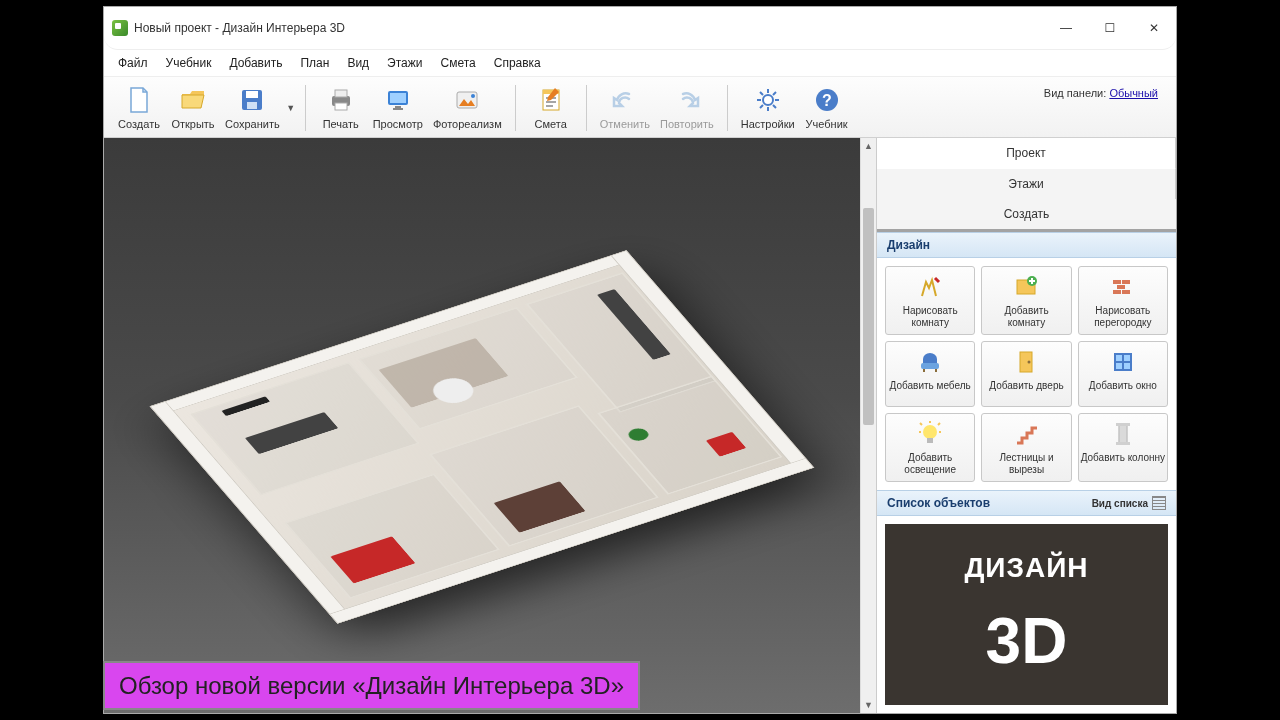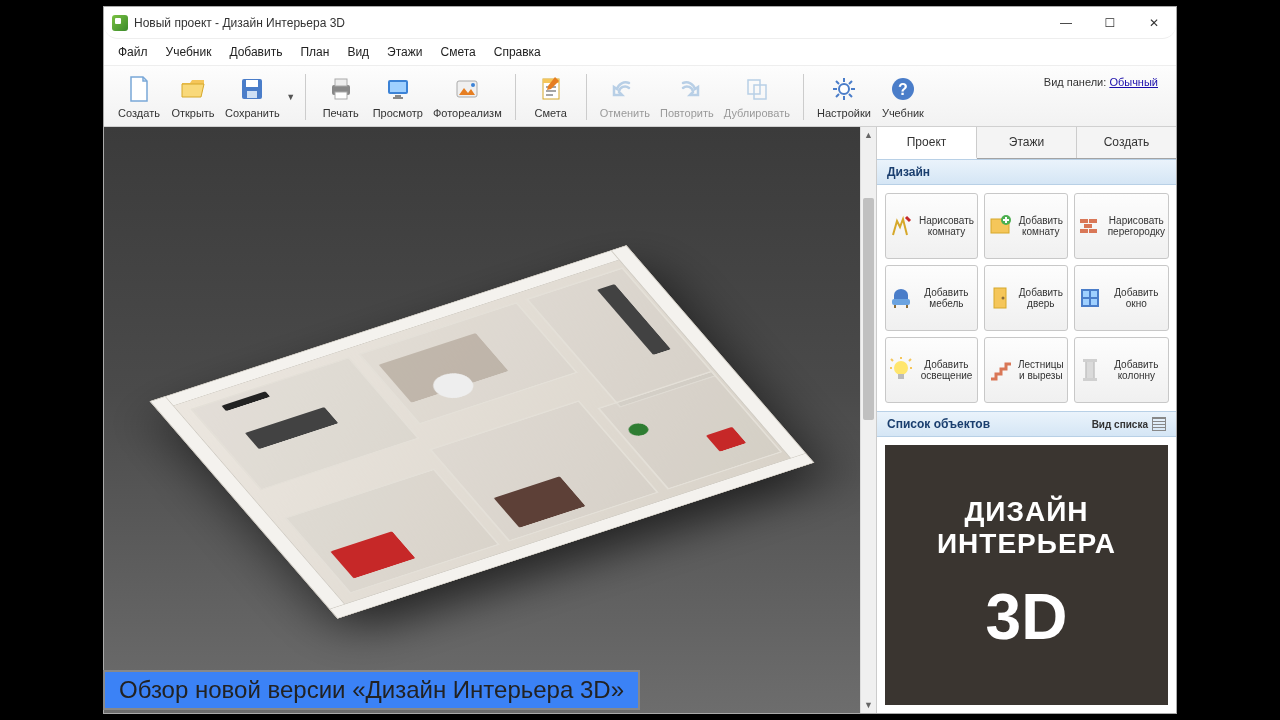--- a/index.html
+++ b/index.html
@@ -17,21 +17,21 @@
   left: 103px;
   top: 6px;
   width: 1074px;
   height: 708px;
   background: #fff;
   border: 1px solid #aaa;
   display: flex;
   flex-direction: column;
 }
 .titlebar {
-  height: 32px;
+  height: 43px;
   display: flex;
   align-items: center;
   padding: 0 0 0 8px;
   background: #fff;
   border-bottom: 1px solid #eee;
   border-radius: 14px;
 }
 .titlebar .app-icon {
   width: 16px; height: 16px;
   background: linear-gradient(135deg,#7ac142,#3a8a2a);
@@ -161,21 +161,21 @@
 .scrollbar-v .thumb { position:absolute; left:2px; right:2px; top:10%; height:40%; background:#c0c0c0; border-radius:2px; }
 
 .side-panel {
   width: 300px;
   background:#fff;
   border-left:1px solid #ccc;
   display:flex; flex-direction:column;
   overflow:hidden;
 }
 .side-tabs {
-  display:flex; border-bottom:1px solid #a3a3a3;
+  display:flex; border-bottom:3px solid #a3a3a3;flex-direction:column;
 }
 .side-tab {
   flex:1; text-align:center;
   padding: 8px 4px; font-size:12px;
   background:#f4f4f4; border-right:1px solid #ccc;
   cursor:default; color:#333;
 }
 .side-tab:last-child{border-right:none;}
 .side-tab.active { background:#fff; border-bottom:2px solid #fff; margin-bottom:-1px; font-weight:500; }
 .panel-section-header {
@@ -191,21 +191,21 @@
 }
 .design-grid {
   display:grid;
   grid-template-columns: repeat(3, 1fr);
   gap:6px;
 }
 .design-btn {
   border:1px solid #c8c8c8;
   border-radius:3px;
   background: linear-gradient(#fdfdfd,#f0f0f0);
-  display:flex; flex-direction:row; align-items:center;
+  display:flex; flex-direction:column; align-items:center;
   padding: 6px 2px;
   font-size:10px; color:#333; text-align:center;
   gap:4px; cursor:pointer;
   min-height: 66px;
 }
 .design-icon { width:28px; height:28px; display:flex;align-items:center;justify-content:center; }
 .design-label { line-height:1.15; }
 
 .object-list-header {
   display:flex; justify-content:space-between; align-items:center;
@@ -223,23 +223,23 @@
   display:flex; flex-direction:column; align-items:center; justify-content:center;
   font-weight:800; text-align:center;
   padding:20px;
 }
 .promo .line1 { font-size:28px; letter-spacing:1px; }
 .promo .line2 { font-size:64px; font-weight:900; margin-top:20px; }
 
 .caption-bar {
   position:absolute;
   left:103px; bottom:10px;
-  height:40px;
+  height:49px;
   padding: 4px 14px;
-  background:#3b82f6;
+  background:#d946ef;
   border:2px solid #888;
   font-size:24px; color:#222;
   display:flex; align-items:center;
 }
 
 svg { display:block; }
 </style>
 </head>
 <body>
 
@@ -358,29 +358,20 @@
         </span>
         <span>Отменить</span>
       </div>
       <div class="tool-btn disabled">
         <span class="tool-icon">
           <svg width="28" height="28" viewBox="0 0 28 28">
               <path d="M10 8a9 9 0 0 1 12 6l3-2v8h-8l3-3a6 6 0 0 0-10-4" fill="none" stroke="#b8cfe6" stroke-width="2.5" stroke-linecap="round"></path>
             </svg>
         </span>
         <span>Повторить</span>
-      </div>
-      <div class="tool-btn disabled">
-        <span class="tool-icon">
-          <svg width="28" height="28" viewBox="0 0 28 28">
-              <rect x="5" y="5" width="12" height="14" fill="none" stroke="#b8cfe6" stroke-width="1.5"></rect>
-              <rect x="11" y="10" width="12" height="14" fill="none" stroke="#b8cfe6" stroke-width="1.5"></rect>
-            </svg>
-        </span>
-        <span>Дублировать</span>
       </div>
     </div>
     <div class="tool-sep"></div>
     <div class="tool-group">
       <div class="tool-btn">
         <span class="tool-icon">
           <svg width="28" height="28" viewBox="0 0 28 28">
               <circle cx="14" cy="14" r="5" fill="#fff" stroke="#4a7dc9" stroke-width="2"></circle>
               <g stroke="#4a7dc9" stroke-width="2">
                 <path d="M14 3v4M14 21v4M3 14h4M21 14h4M6 6l3 3M19 19l3 3M22 6l-3 3M9 19l-3 3"></path>
@@ -548,21 +539,20 @@
       <div class="panel-section-header object-list-header">
         <span>Список объектов</span>
         <span class="view-toggle">
           <span>Вид списка</span>
           <span class="icon"></span>
         </span>
       </div>
 
       <div class="promo">
         <div class="line1">ДИЗАЙН</div>
-        <div class="line1">ИНТЕРЬЕРА</div>
         <div class="line2">3D</div>
       </div>
 
     </div>
   </div>
 </div>
 
 <div class="caption-bar">
   <span>Обзор новой версии «Дизайн Интерьера 3D»</span>
 </div>

